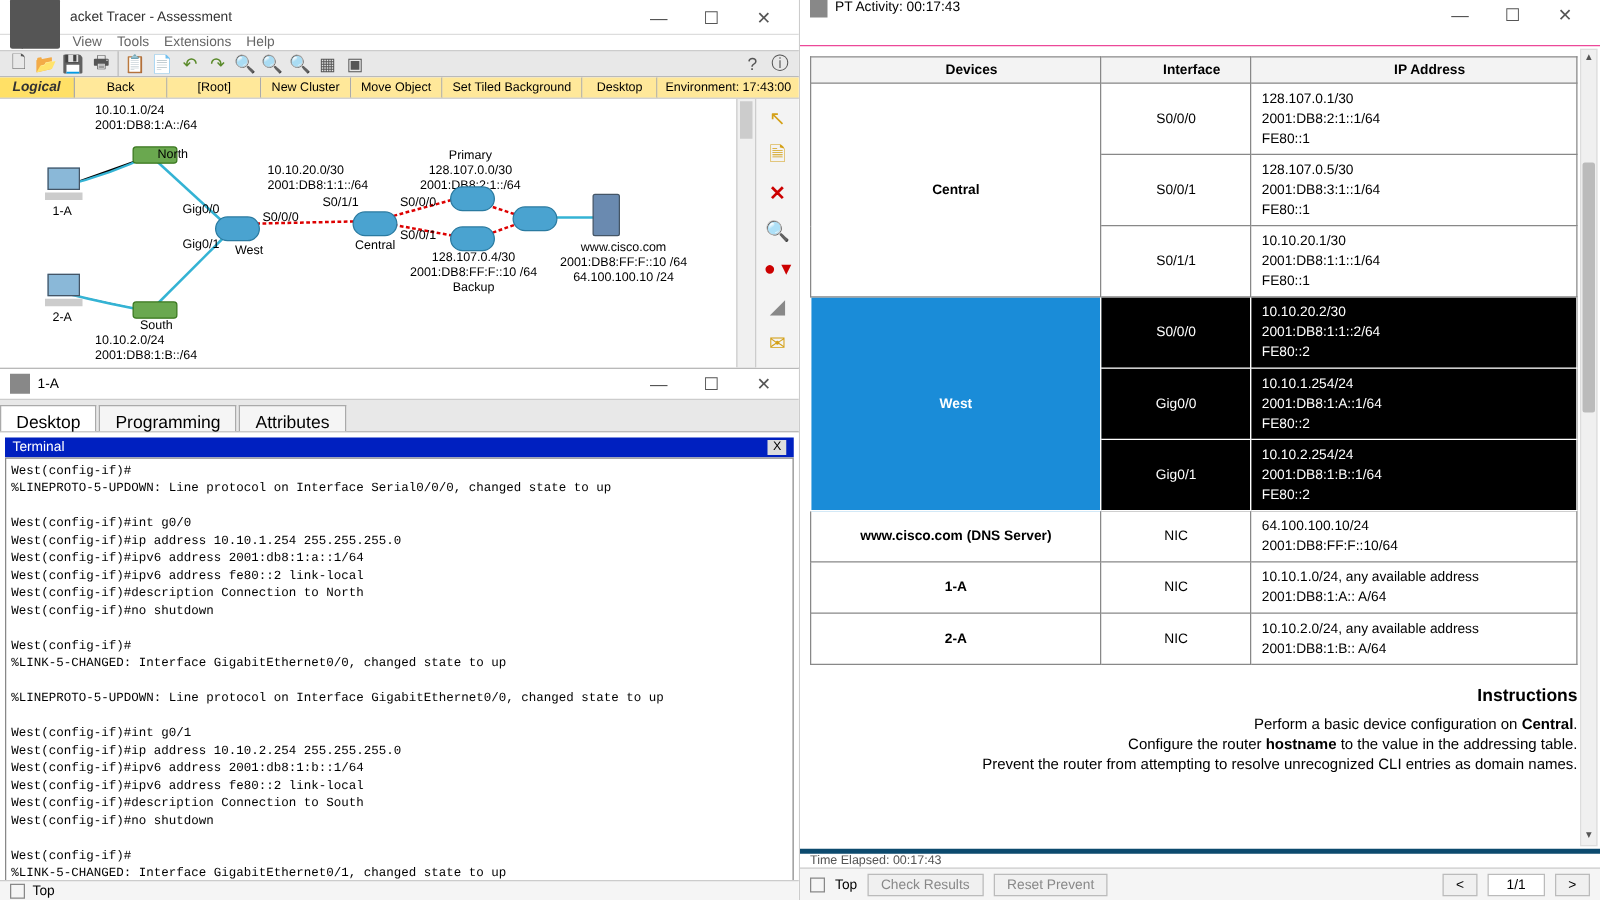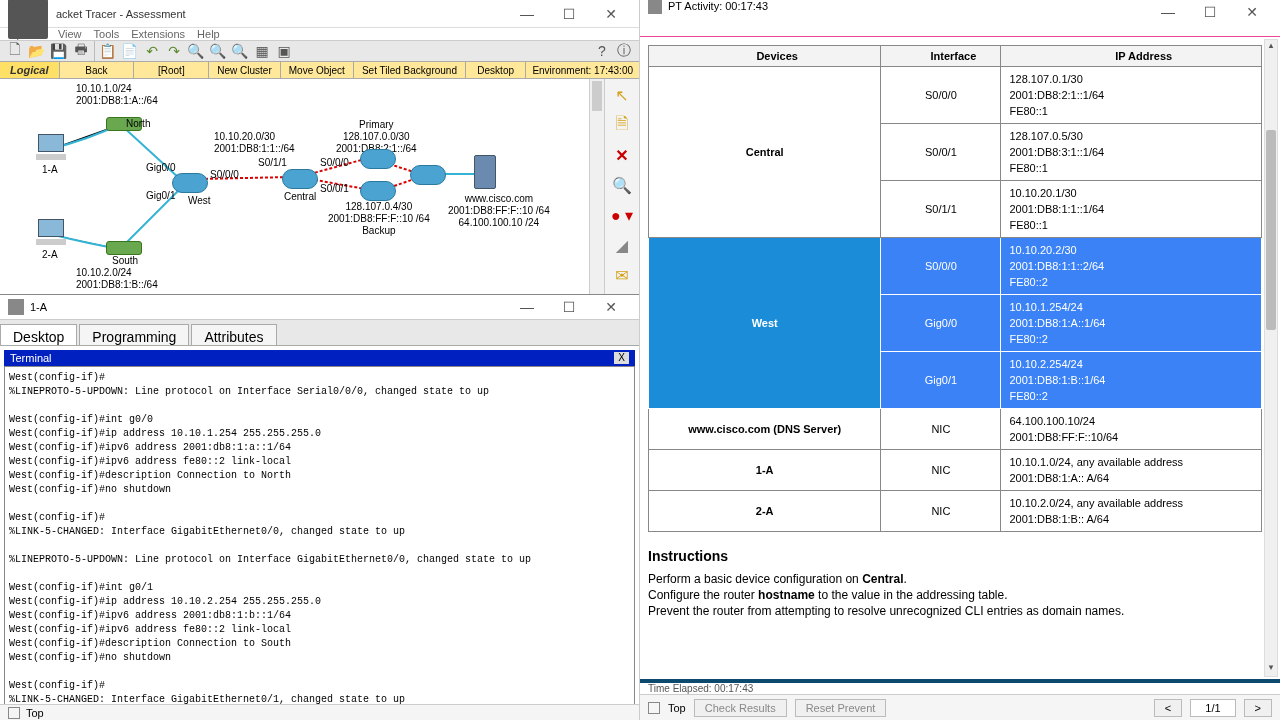--- a/index.html
+++ b/index.html
@@ -60,24 +60,24 @@
 
 
 .act-titlebar { height: 37px; display: flex; align-items: flex-start; padding: 0 8px; border-bottom: 1px solid #ec4899; }
 .act-titlebar .icon { width: 14px; height: 14px; background: #888; margin-right: 6px; }
 .act-body { flex: 1; overflow: hidden; padding: 8px 18px 0 8px; position: relative; }
 .addr-table { border-collapse: collapse; width: 100%; font-size: 11px; }
 .addr-table th, .addr-table td { border: 1px solid #888; padding: 4px 8px; text-align: left; vertical-align: middle; }
 .addr-table th { background: #f3f3f3; font-weight: bold; text-align: center; padding-left: 33px; }
 .addr-table td.center { text-align: center; }
 .addr-table .ip-list div { line-height: 16px; }
-.addr-table tbody tr.sel td { background: #3b82f6; color: #fff; border-color: #fff; }
+.addr-table tbody tr.sel td { background: #000000; color: #fff; border-color: #fff; }
 .addr-table .dev-cell { font-weight: bold; text-align: center; }
 
-.instructions { margin-top: 16px; font-size: 12px; }
+.instructions { margin-top: 16px; font-size: 12px; text-align: right; }
 .instructions h2 { font-size: 14px; font-weight: bold; margin-bottom: 8px; }
 .instructions .step { font-weight: bold; margin: 4px 0; }
 .instructions ul { }
 .instructions li { margin: 2px 0; }
 
 .act-scroll { position: absolute; right: 2px; top: 2px; bottom: 2px; width: 14px; background: #f0f0f0; border: 1px solid #ddd; }
 .act-scroll .thumb { position: absolute; left: 1px; right: 1px; top: 90px; height: 200px; background: #bbb; border-radius: 2px; }
 .act-scroll .arrow { position: absolute; left: 0; right: 0; height: 14px; text-align: center; font-size: 9px; color: #555; }
 
 .act-footer { height: 26px; border-top: 1px solid #ccc; display: flex; align-items: center; padding: 0 8px; gap: 8px; font-size: 11px; background: #f5f5f5; }

